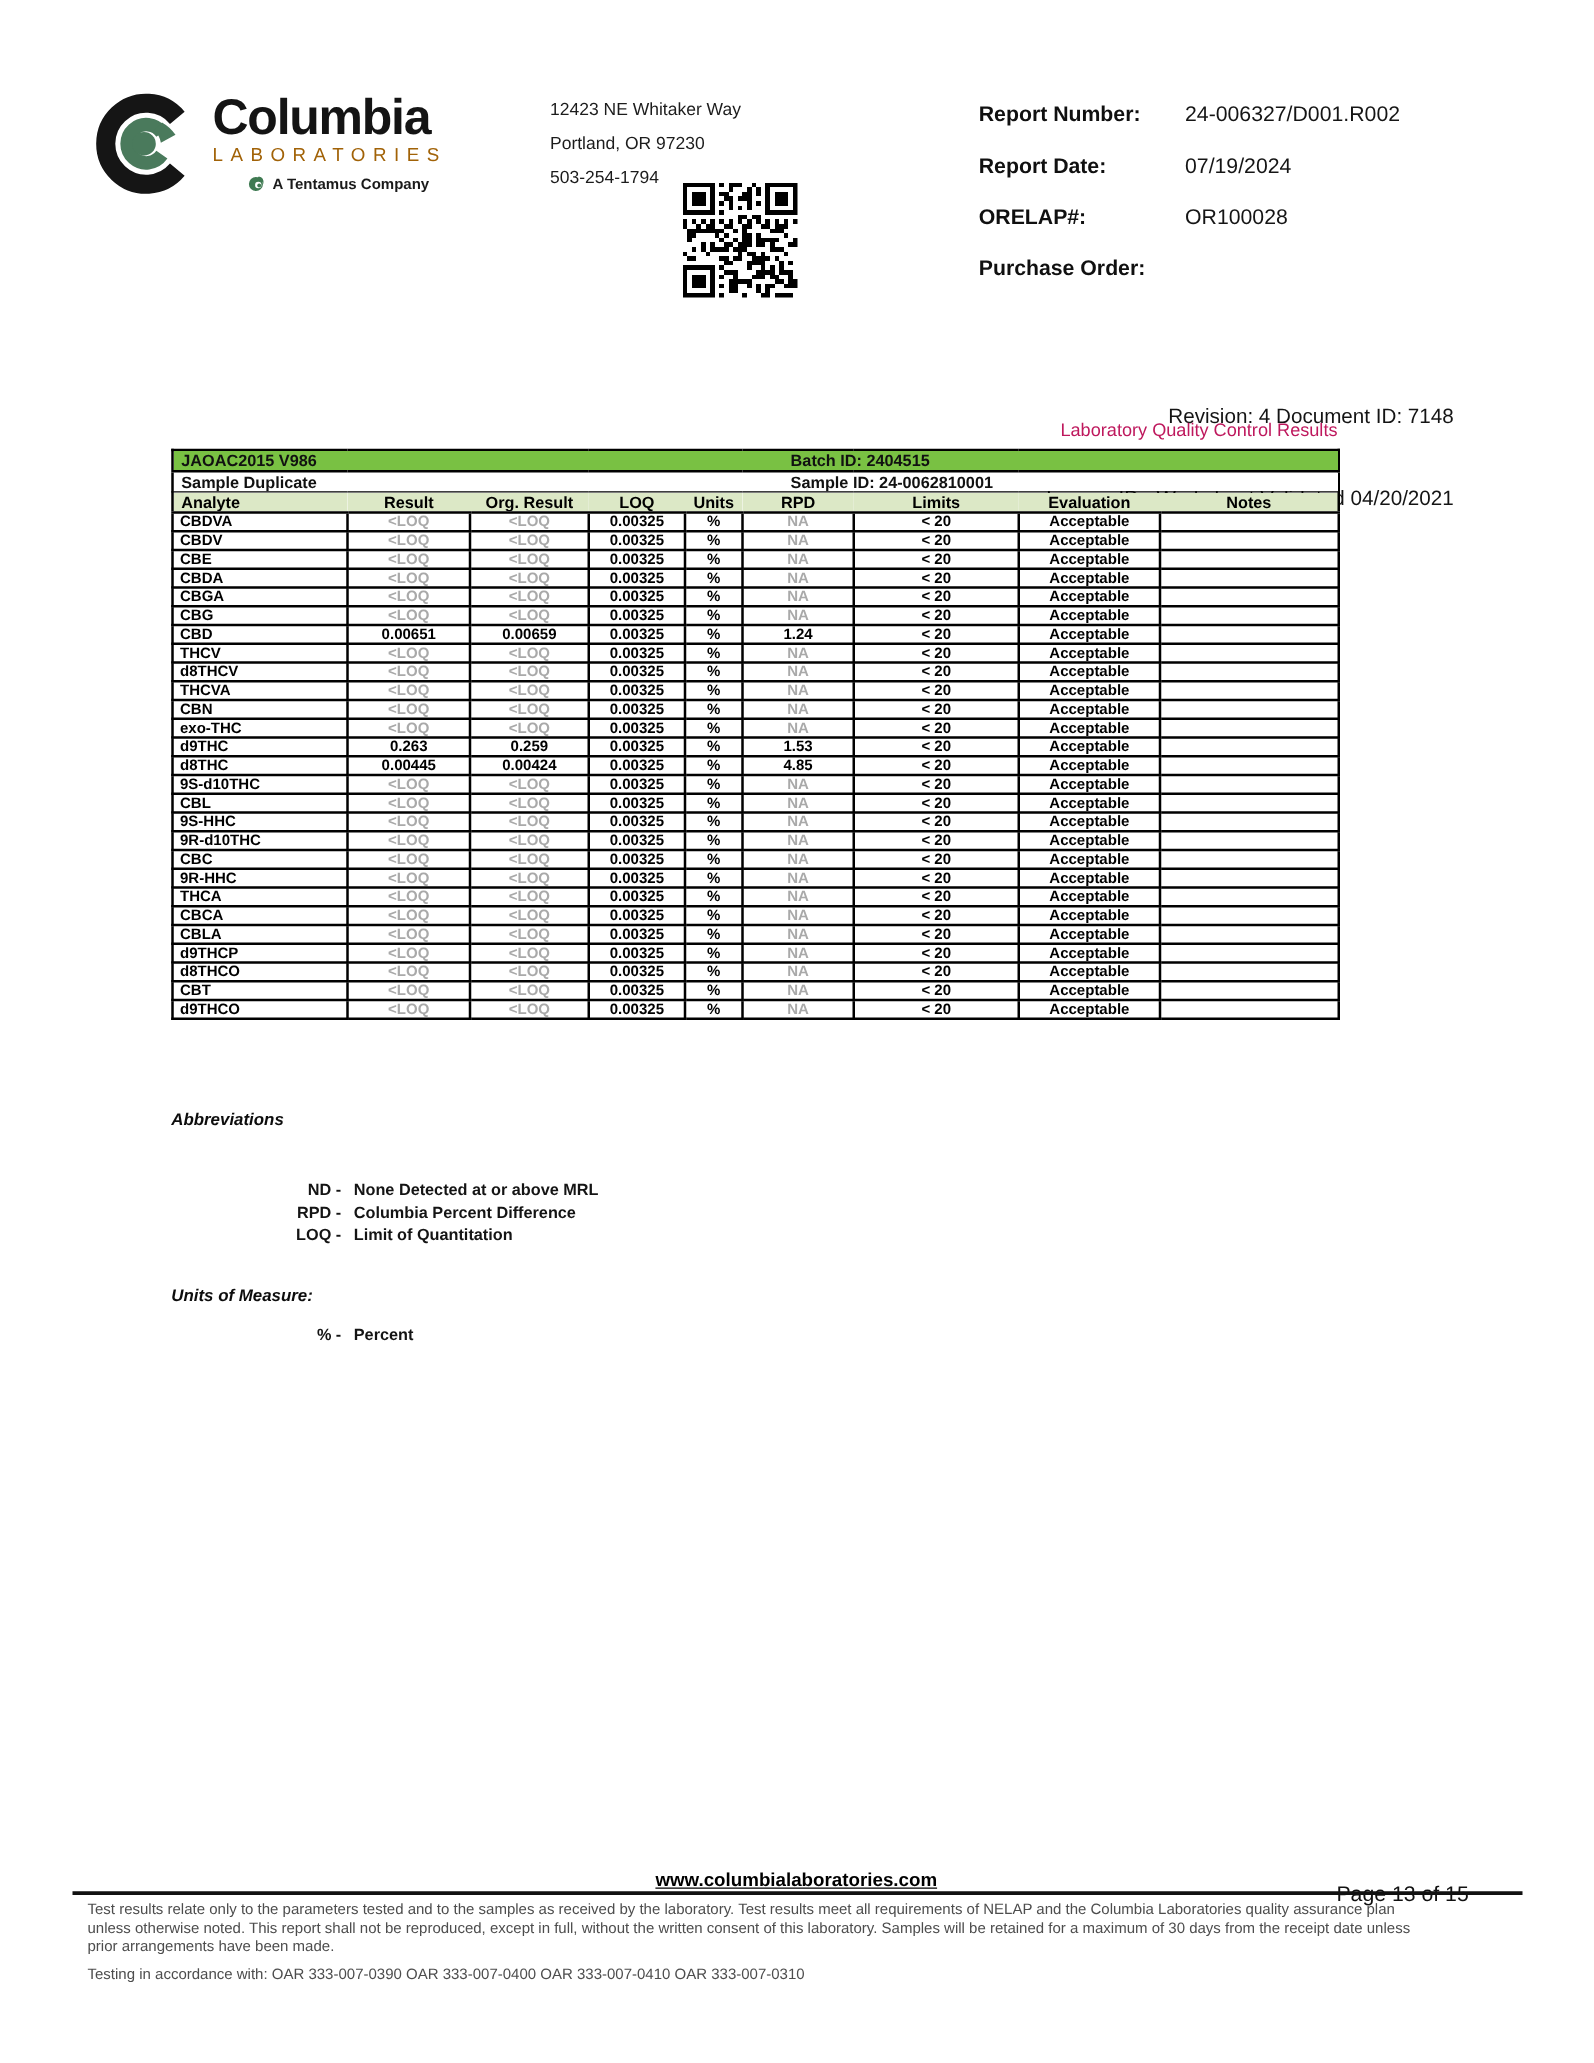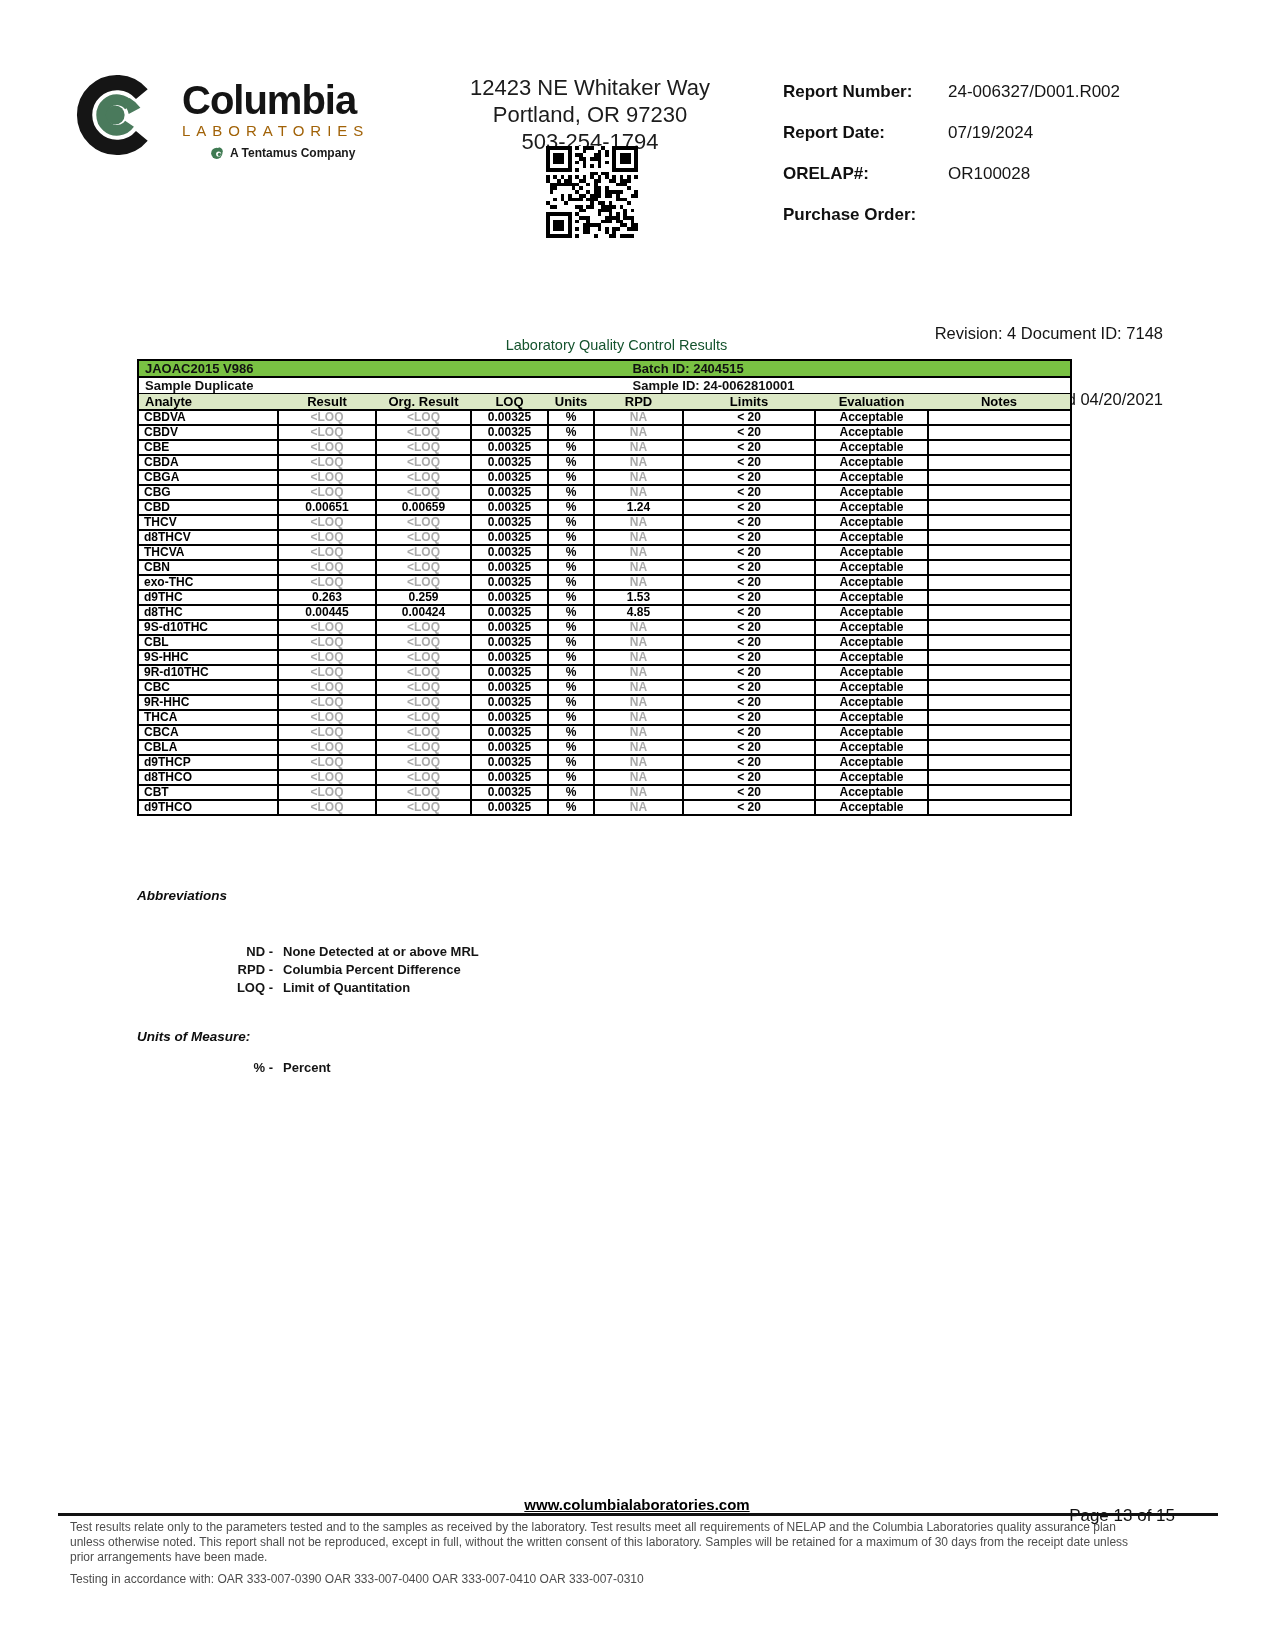--- a/index.html
+++ b/index.html
@@ -3,44 +3,44 @@
 <meta charset="utf-8">
 <style>
   * { margin:0; padding:0; box-sizing:border-box; }
   body { background:#888; font-family:"Liberation Sans", sans-serif; }
   .page {
     position:relative; width:1275px; height:1650px; margin:0 auto;
     background:#ffffff; color:#111; overflow:hidden;
   }
 
   
-  .logo-block { position:absolute; left:72px; top:70px; display:flex; align-items:flex-end;gap:12px; }
+  .logo-block { position:absolute; left:72px; top:70px; display:flex; align-items:flex-start; }
   .logo-mark { width:90px; height:90px; }
   .logo-text { margin-left:8px; padding-top:4px; }
   .brand-name { font-size:40px; font-weight:800; letter-spacing:-1px; color:#141414; line-height:40px; }
   .brand-sub { font-size:15px; letter-spacing:6px; color:#a16207; margin-top:2px; }
   .brand-tagline { display:flex; align-items:center; gap:5px; margin-top:6px; margin-left:28px;
                    font-size:12px; font-weight:700; color:#1a1a1a; }
 
-  .address-block { position:absolute; left:440px; top:74px; width:300px; text-align:center;
-                   font-size:22px; line-height:27px; color:#1c1c1c; }
+  .address-block { position:absolute; left:440px; top:74px; width:300px; text-align:left;
+                   font-size:14px; line-height:27px; color:#1c1c1c; }
   .qr-wrap { position:absolute; left:546px; top:146px; width:92px; height:92px; }
   .qr-wrap svg { width:100%; height:100%; }
 
   .report-block { position:absolute; left:783px; top:72px; font-size:17px; }
   .rf-row { display:flex; height:31px; align-items:flex-start;margin-top:10px; }
   .rf-label { width:165px; font-weight:700; color:#101010; }
   .rf-value { white-space:pre; color:#151515; }
 
   .revision-block { position:absolute; right:112px; top:278px; text-align:right;
                     font-size:16.5px; line-height:22px; color:#141414; white-space:pre; }
 
   
-  .qc-title { position:absolute; left:150px; top:337px; width:933px; text-align:center;
-              font-size:14.5px; color:#14532d; }
+  .qc-title { position:absolute; left:137px; top:337px; width:933px; text-align:right;
+              font-size:14.5px; color:#be185d; }
   .qc-wrap { position:absolute; left:137px; top:359px; width:933px; }
   table.qc { border-collapse:collapse; table-layout:fixed; width:933px;
              border:2.5px solid #000; }
   table.qc td, table.qc th { overflow:hidden; }
 
   tr.band-row td { background:var(--green); height:16px; border-bottom:2.5px solid #000;
                    position:relative; font-size:13px; font-weight:600; }
   tr.sample-row td { background:#fff; height:14px; border-bottom:1.5px solid #000;
                      position:relative; font-size:13px; font-weight:600; }
   .band-left { padding-left:6px; }

